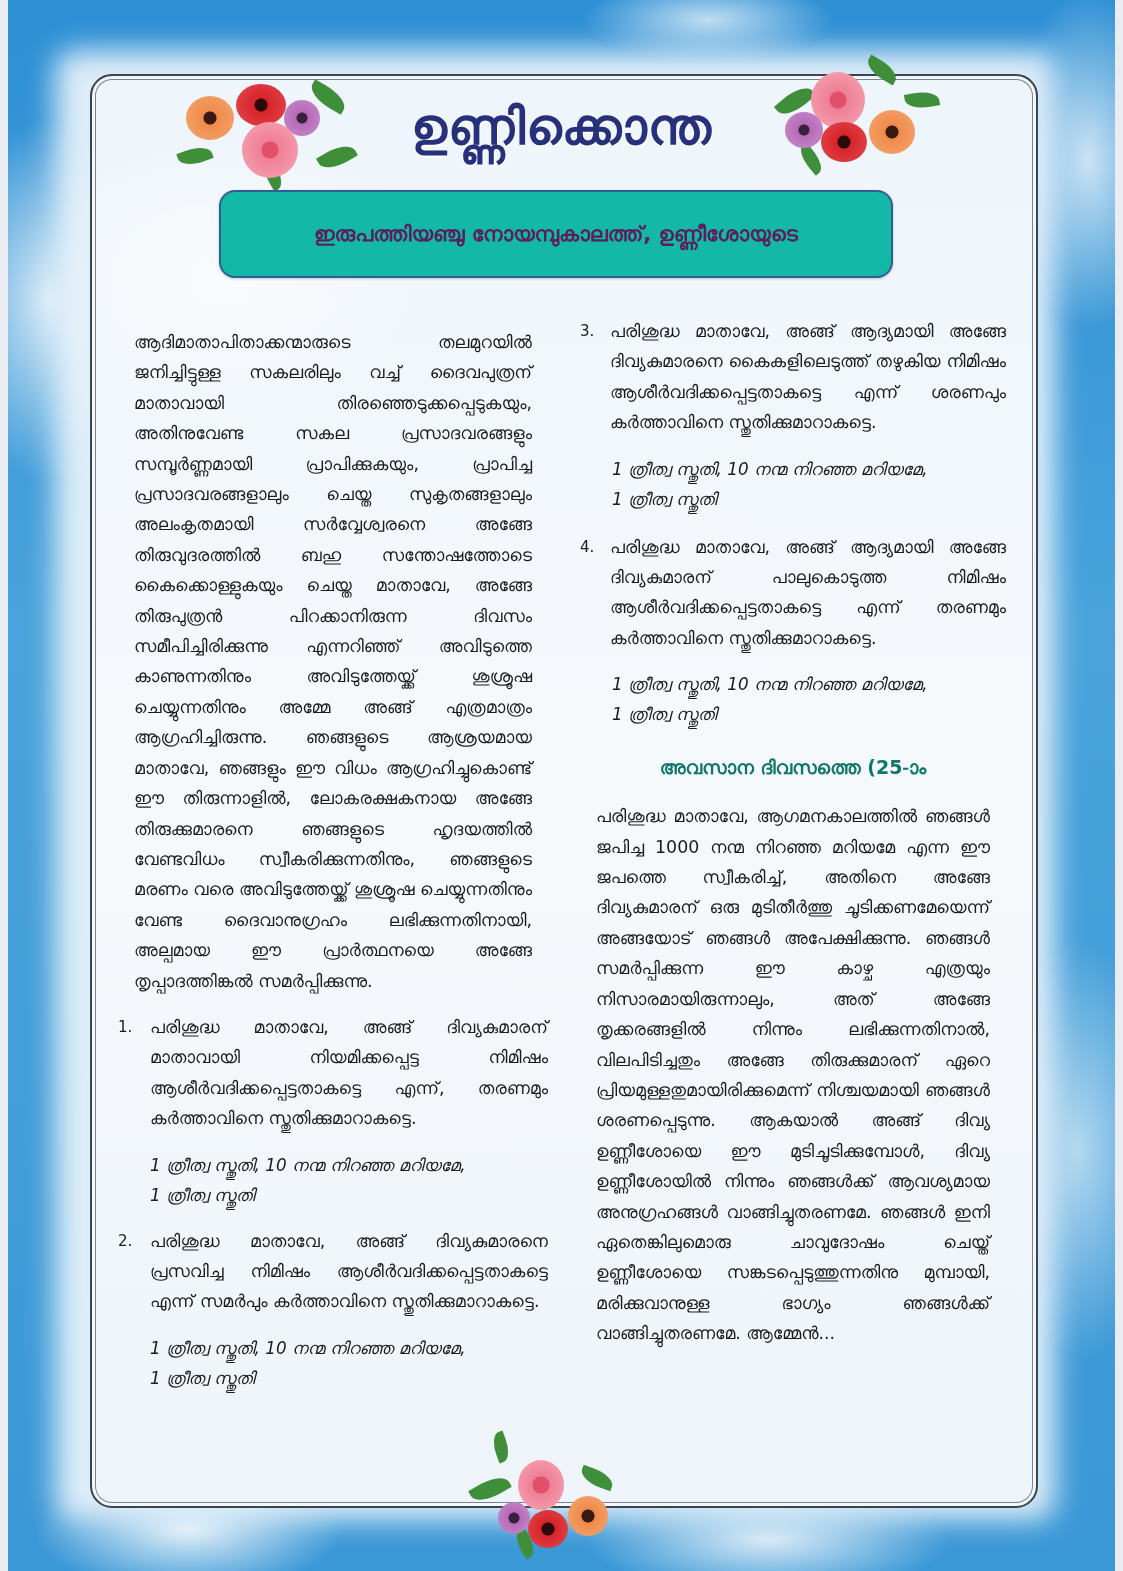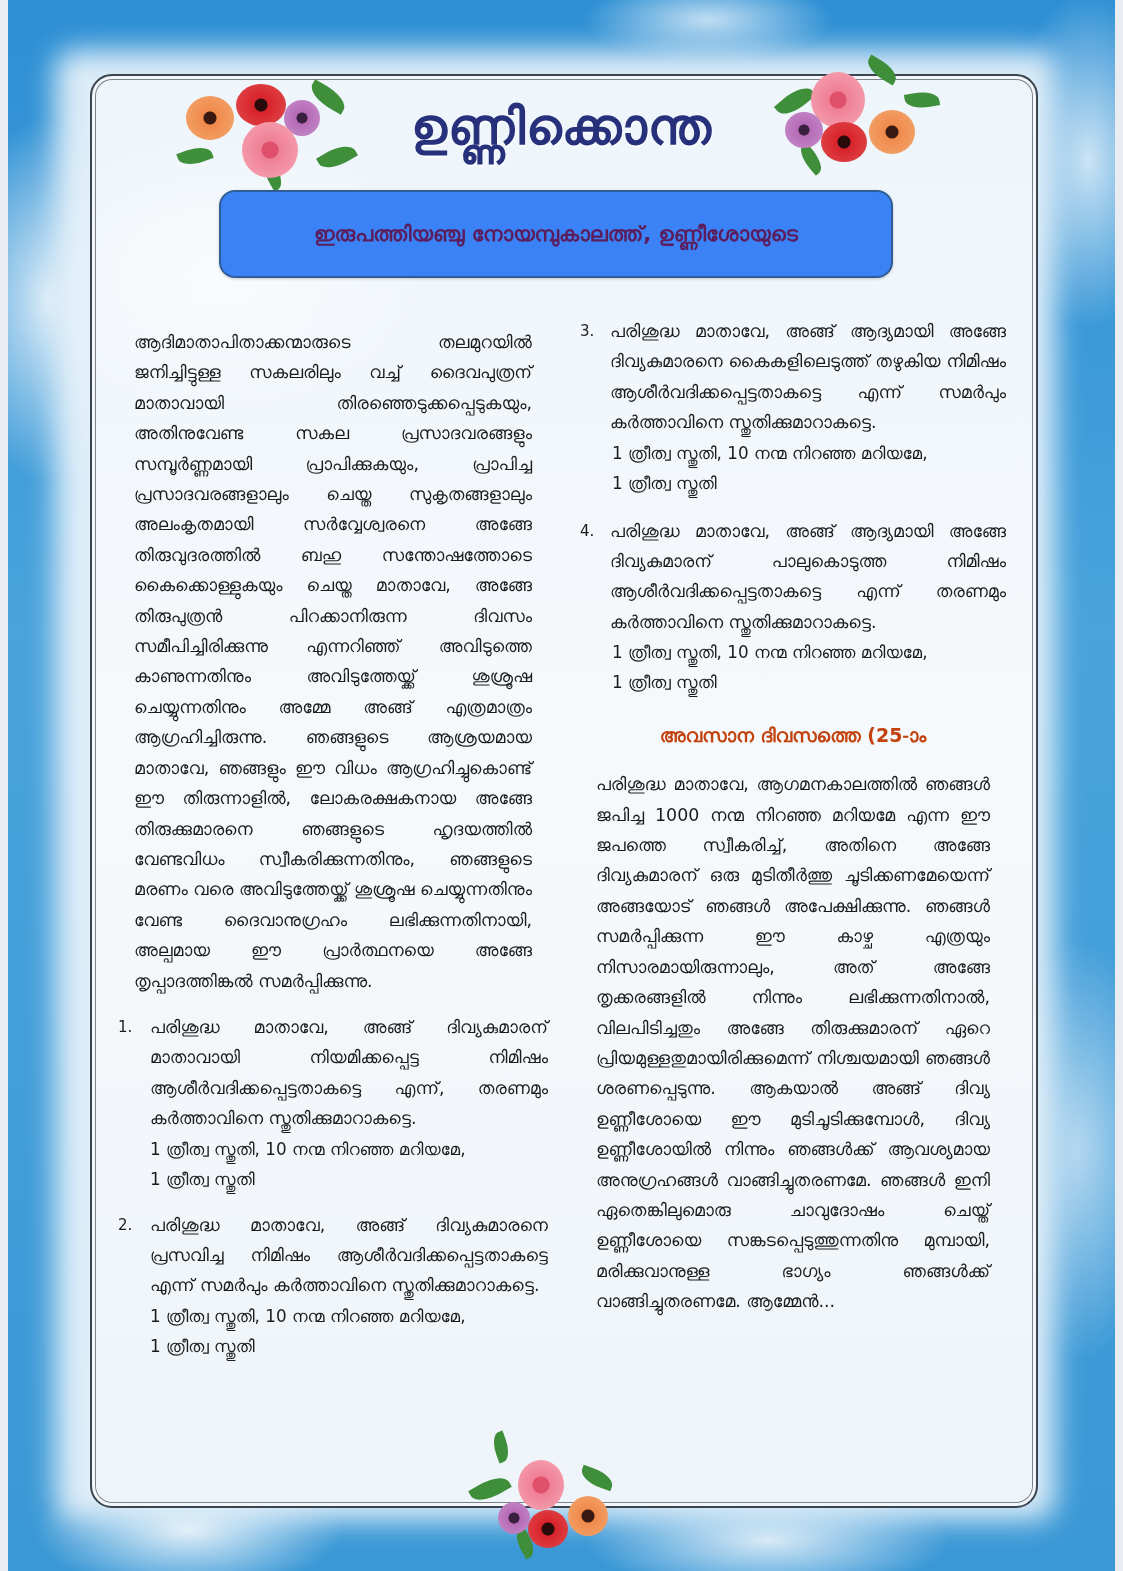--- a/index.html
+++ b/index.html
@@ -35,44 +35,44 @@
   }
   .title {
     position: absolute; left: 0; top: 98px; width: 1123px; text-align: center;
     font-family: "DejaVu Sans", sans-serif; font-weight: bold;
     font-size: 50px; color: #27307a; letter-spacing: 1px;
     text-shadow: 1px 2px 0 rgba(255,255,255,0.8);
   }
   .subtitle-box {
     position: absolute; left: 219px; top: 190px; width: 670px; height: 84px;
     border: 2px solid #2f5e97; border-radius: 16px;
-    background: #3b82f6;
+    background: #14b8a6;
     box-shadow: 0 1px 3px rgba(0,0,0,0.2);
     display: flex; flex-direction: column; justify-content: center; align-items: center;
     color: #5b1d5c; font-weight: bold; font-size: 21px; line-height: 33px; gap: 36px;
   }
   .col {
     position: absolute; color: #1b1b1b; font-size: 17.4px; line-height: 30.4px;
   }
   .col-left { left: 118px; top: 311px; width: 430px; }
   .col-right { left: 580px; top: 316px; width: 426px; }
   .para { text-align: justify; margin: 16px; }
   .item { display: flex; margin: 0; }
   .item-num { width: 30px; flex: 0 0 30px; font-size: 15px; }
   .item-body { flex: 1; text-align: justify; }
   .col-left .item { margin-top: 16px; }
   .col-left .item-num { width: 32px; flex: 0 0 32px; }
   .refrain {
-    margin: 0 0 0 32px; line-height: 30px; font-size: 16.8px;
+    font-style: italic; margin: 16px 0 0 32px; line-height: 30px; font-size: 16.8px;
   }
   .col-right .refrain { margin-left: 32px; }
   .col-right .item + .refrain + .item { margin-top: 18px; }
   .section-heading {
     text-align: center; font-weight: bold; font-size: 19px; line-height: 32px;
-    margin: 22px 0 18px 0; color: #c2410c;
+    margin: 22px 0 18px 0; color: #0f766e;
   }
   .flower {
     position: absolute;
   }
   .petal { position: absolute; border-radius: 50%; }
   .leaf { position: absolute; background: #3e8e3a; border-radius: 0 70% 0 70%; }
 </style>
 </head>
 <body>
 
@@ -137,21 +137,21 @@
   </div>
   <div class="refrain">
     <div>1 ത്രീത്വ സ്തുതി, 10 നന്മ നിറഞ്ഞ മറിയമേ,</div>
     <div>1 ത്രീത്വ സ്തുതി</div>
   </div>
 </div>
 
 <div class="col col-right">
   <div class="item">
     <span class="item-num">3.</span>
-    <span class="item-body">പരിശുദ്ധ മാതാവേ, അങ്ങ് ആദ്യമായി അങ്ങേ ദിവ്യകുമാരനെ കൈകളിലെടുത്ത് തഴുകിയ നിമിഷം ആശീർവദിക്കപ്പെട്ടതാകട്ടെ എന്ന് സമർപും കർത്താവിനെ സ്തുതിക്കുമാറാകട്ടെ.</span>
+    <span class="item-body">പരിശുദ്ധ മാതാവേ, അങ്ങ് ആദ്യമായി അങ്ങേ ദിവ്യകുമാരനെ കൈകളിലെടുത്ത് തഴുകിയ നിമിഷം ആശീർവദിക്കപ്പെട്ടതാകട്ടെ എന്ന് ശരണപും കർത്താവിനെ സ്തുതിക്കുമാറാകട്ടെ.</span>
   </div>
   <div class="refrain">
     <div>1 ത്രീത്വ സ്തുതി, 10 നന്മ നിറഞ്ഞ മറിയമേ,</div>
     <div>1 ത്രീത്വ സ്തുതി</div>
   </div>
 
   <div class="item" style="margin-top:18px;">
     <span class="item-num">4.</span>
     <span class="item-body">പരിശുദ്ധ മാതാവേ, അങ്ങ് ആദ്യമായി അങ്ങേ ദിവ്യകുമാരന് പാലുകൊടുത്ത നിമിഷം ആശീർവദിക്കപ്പെട്ടതാകട്ടെ എന്ന് തരണമും കർത്താവിനെ സ്തുതിക്കുമാറാകട്ടെ.</span>
   </div>

